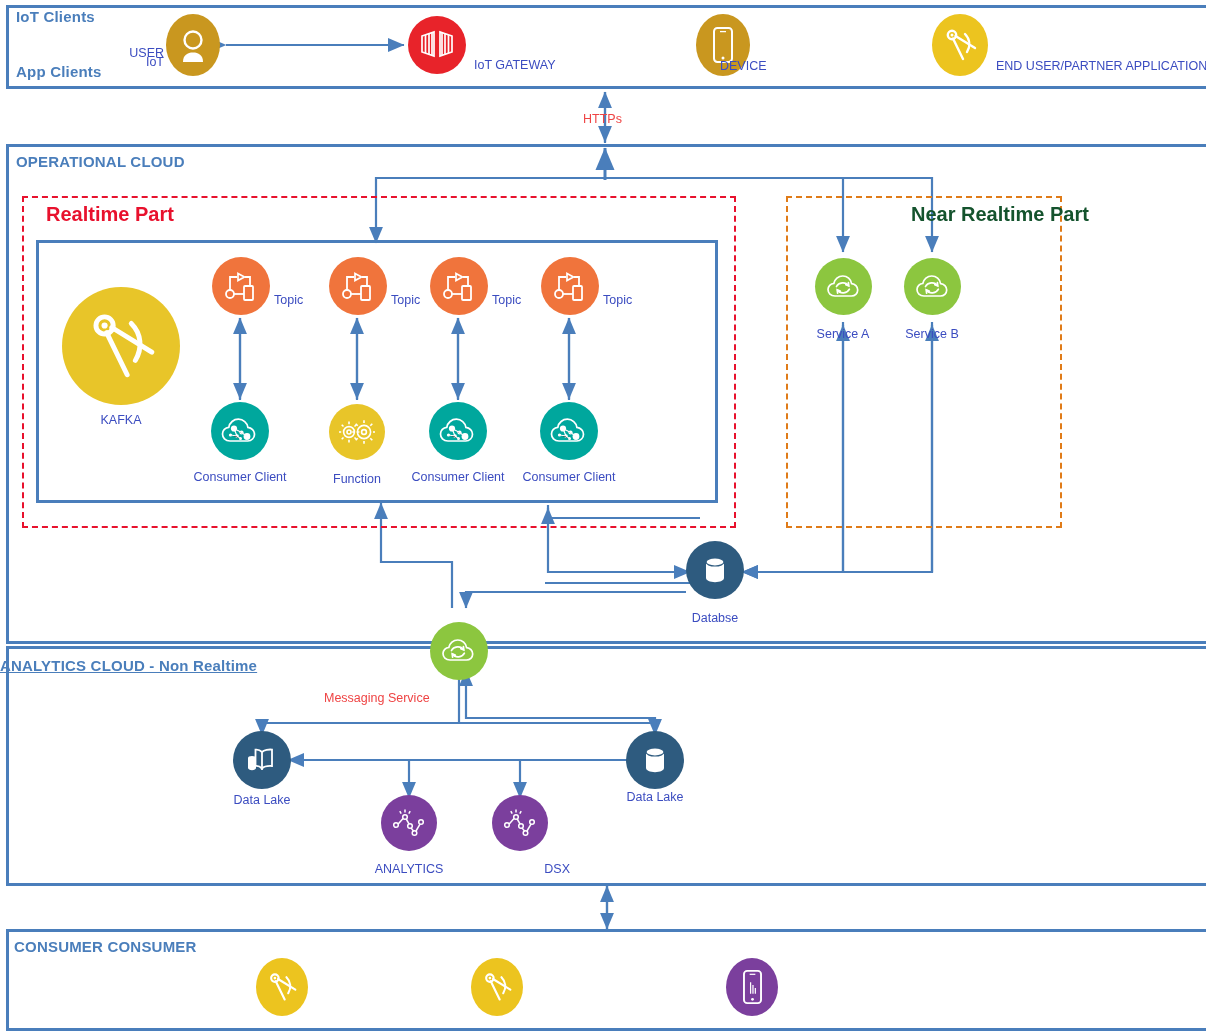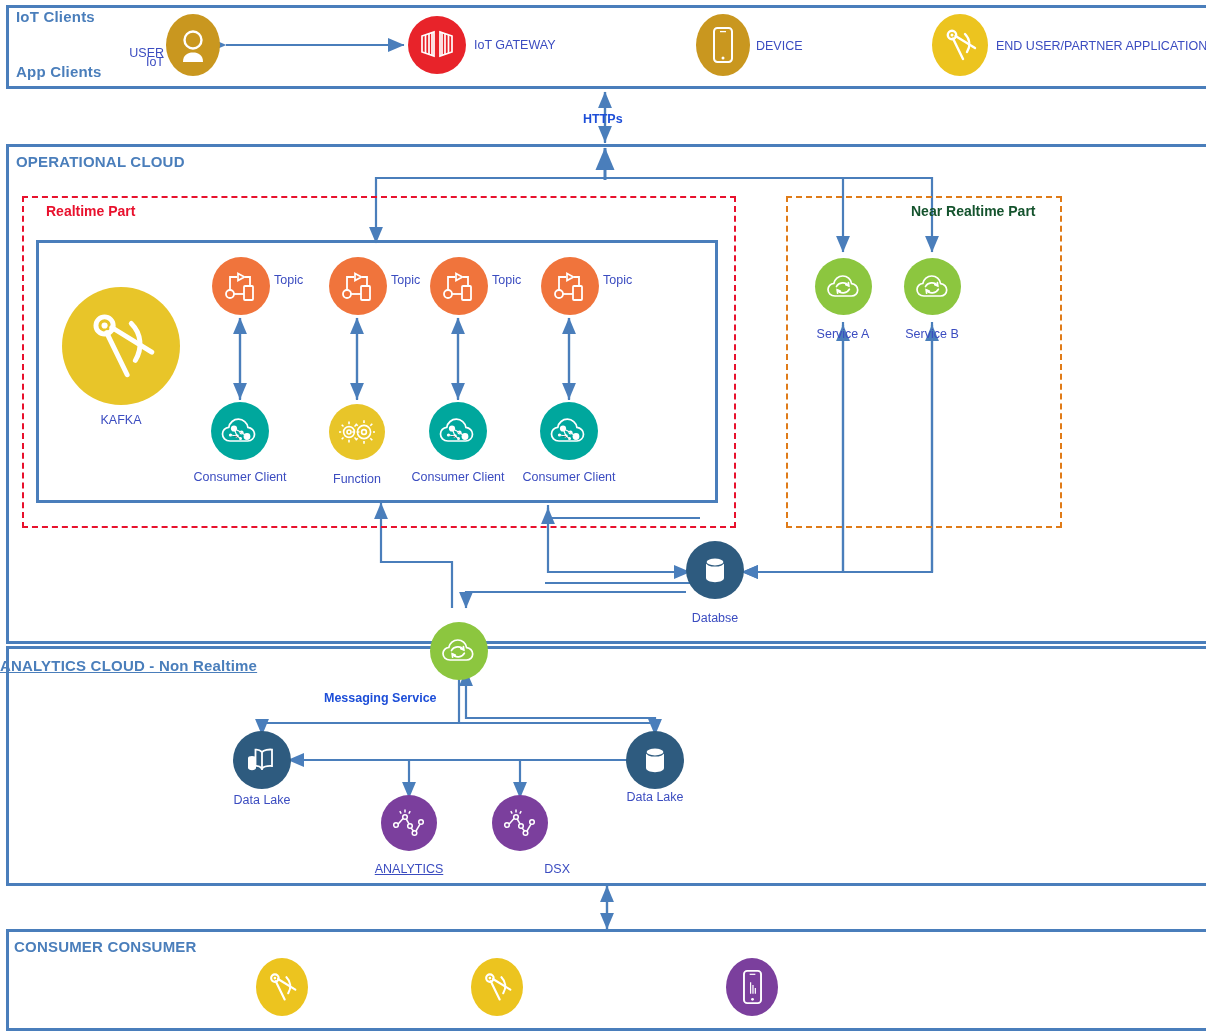--- a/index.html
+++ b/index.html
@@ -33,21 +33,21 @@
   .dashed-box{
     position:absolute;
     box-sizing:border-box;
     background:transparent;
   }
   .dashed-red{border:2px dashed #e8112d;}
   .dashed-orange{border:2px dashed #e07b18;}
   .dash-title{
     position:absolute;
     font-weight:bold;
-    font-size:14px;
+    font-size:20px;
     white-space:nowrap;
   }
   .dash-title.red{color:#e8112d;}
   .dash-title.orange{color:#14532d;}
 
   .inner-box{
     position:absolute;
     border:3px solid #4a7ebb;
     box-sizing:border-box;
     background:transparent;
@@ -63,41 +63,40 @@
     box-sizing:border-box;
   }
   .node svg{display:block;}
   .node-label{
     position:absolute;
     color:#3b4cc0;
     font-size:12.5px;
     white-space:nowrap;
     text-align:center;
   }
-  .node-label.right{text-align:left;}
+  .node-label.right{text-align:left;margin-top:20px;}
 
   
   .lines{
     position:absolute;
     left:0;top:0;
     width:1215px;height:1036px;
     pointer-events:none;
   }
   .edge{
     fill:none;
     stroke:#4a7ebb;
     stroke-width:2.2;
   }
   .edge.thick{stroke-width:3;}
   .edge-label{
     position:absolute;
-    color:#1d4ed8;
+    color:#ef4444;
     font-size:12.5px;
     white-space:nowrap;
-    font-weight:bold;
   }
 </style>
 </head>
 <body>
 
 <div id="stage">
 
   <svg class="lines" viewBox="0 0 1215 1036">
     <defs>
       <marker id="ar" markerWidth="9" markerHeight="9" refX="7.4" refY="3.2" orient="auto">
@@ -186,21 +185,21 @@
   </div>
   <div class="node-label right" style="left:474px; top:38px;">IoT GATEWAY</div>
 
   <div class="node" style="left:696px; top:14px; width:54px; height:62px; background:#c9971f;">
     <svg width="24" height="38" viewBox="0 0 24 38">
       <rect x="3" y="2" width="18" height="34" rx="3.4" fill="none" stroke="#fff" stroke-width="2"></rect>
       <line x1="9" y1="5.6" x2="15" y2="5.6" stroke="#fff" stroke-width="1.3"></line>
       <circle cx="12" cy="32" r="1.5" fill="#fff"></circle>
     </svg>
   </div>
-  <div class="node-label right" style="left:756px; top:39px;">DEVICE</div>
+  <div class="node-label right" style="left:720px; top:39px;">DEVICE</div>
 
   <div class="node" style="left:932px; top:14px; width:56px; height:62px; background:#ecc41f;">
     <svg width="36" height="38" viewBox="0 0 36 38">
       <g fill="none" stroke="#fff" stroke-width="2.4" stroke-linecap="round">
         <circle cx="10" cy="9" r="4.2"></circle>
         <path d="M11,12.5 L21,33"></path>
         <path d="M13.5,10 L33,22"></path>
         <path d="M23,8 C28,13 28.5,20 25,26"></path>
       </g>
       <circle cx="10" cy="9" r="1.5" fill="#fff"></circle>
@@ -450,21 +449,21 @@
         <circle cx="22.5" cy="25" r="2.3"></circle>
         <circle cx="29" cy="14" r="2.3"></circle>
         <path d="M6.2,16 L11,10.6"></path>
         <path d="M14.2,11 L17,15.8"></path>
         <path d="M19,20.1 L21.6,22.9"></path>
         <path d="M24,23 L28,16.2"></path>
         <path d="M13,4.4 L13,1.6 M9.2,5.6 L7.8,3.2 M16.8,5.6 L18.2,3.2"></path>
       </g>
     </svg>
   </div>
-  <div class="node-label" style="left:359px; top:862px; width:100px;text-decoration:underline;">ANALYTICS</div>
+  <div class="node-label" style="left:359px; top:862px; width:100px;">ANALYTICS</div>
 
   <div class="node" style="left:492px; top:795px; width:56px; height:56px; background:#7b3f9d;">
     <svg width="34" height="30" viewBox="0 0 34 30">
       <g fill="none" stroke="#fff" stroke-width="1.5">
         <circle cx="4" cy="17" r="2.3"></circle>
         <circle cx="13" cy="9" r="2.3"></circle>
         <circle cx="18" cy="18" r="2.3"></circle>
         <circle cx="22.5" cy="25" r="2.3"></circle>
         <circle cx="29" cy="14" r="2.3"></circle>
         <path d="M6.2,16 L11,10.6"></path>

